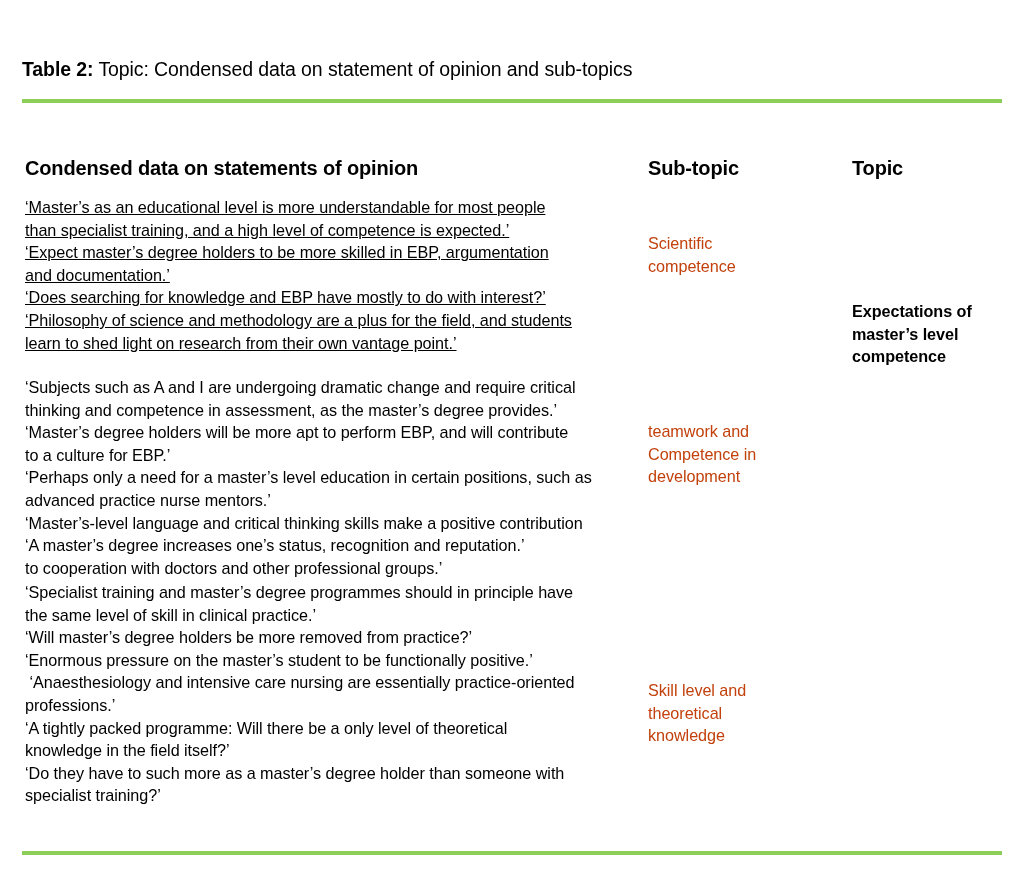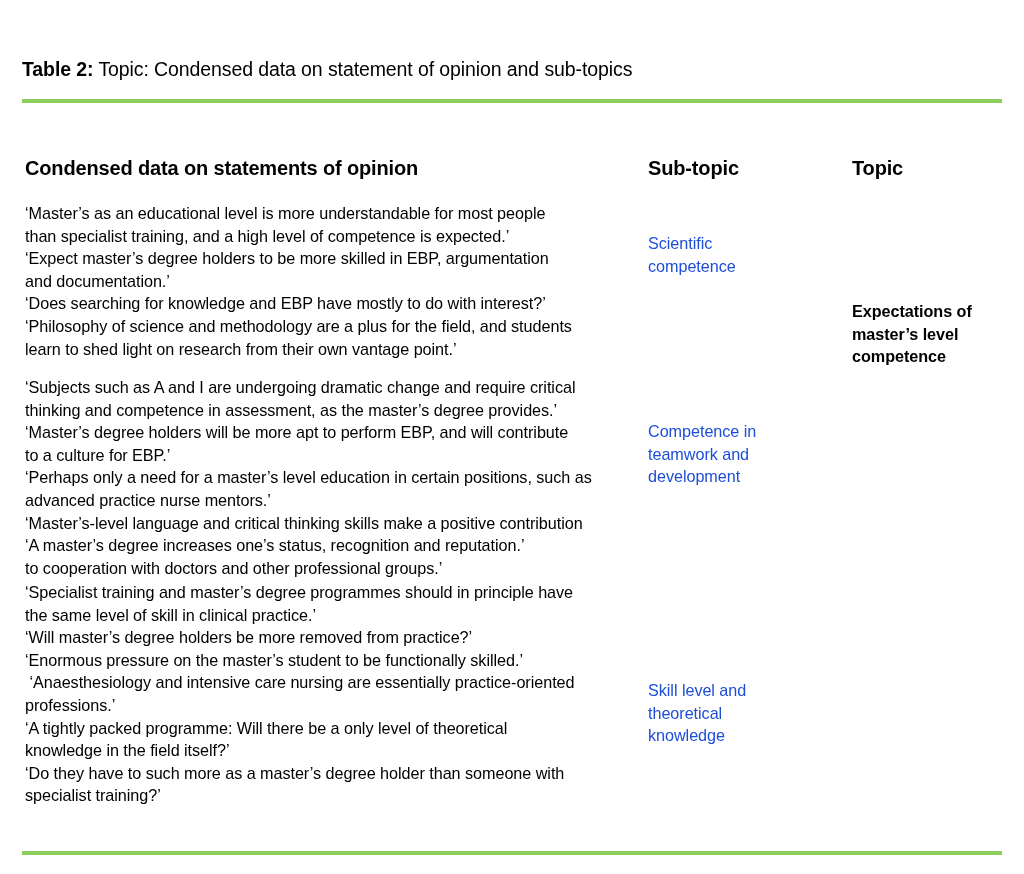--- a/index.html
+++ b/index.html
@@ -81,29 +81,29 @@
 
   .statement-line,
   .subtopic-line,
   .topic-line {
     font-size: 16.2px;
     line-height: 22.6px;
     letter-spacing: -0.05px;
   }
   .statement-line { white-space: pre; }
 
-  .subtopic-line { color: #1d4ed8; }
+  .subtopic-line { color: #c2410c; }
   .topic-line { font-weight: bold; }
 
   .block-statements { position: absolute; left: 25px; width: 620px; }
   .block-subtopic   { position: absolute; left: 648px; width: 195px; }
   .block-topic      { position: absolute; left: 852px; width: 165px; }
 
   
-  .b1-statements { top: 202px; }
+  .b1-statements { top: 196px; text-decoration: underline; }
   .b2-statements { top: 376px; }
   .b3-statements { top: 581px; }
 
   .b1-subtopic { top: 232px; }
   .b2-subtopic { top: 420px; }
   .b3-subtopic { top: 679px; }
 
   .b1-topic { top: 300px; }
 </style>
 </head>
@@ -152,30 +152,30 @@
         <div class="statement-line">thinking and competence in assessment, as the master’s degree provides.’</div>
         <div class="statement-line">‘Master’s degree holders will be more apt to perform EBP, and will contribute</div>
         <div class="statement-line">to a culture for EBP.’</div>
         <div class="statement-line">‘Perhaps only a need for a master’s level education in certain positions, such as</div>
         <div class="statement-line">advanced practice nurse mentors.’</div>
         <div class="statement-line">‘Master’s-level language and critical thinking skills make a positive contribution</div>
         <div class="statement-line">‘A master’s degree increases one’s status, recognition and reputation.’</div>
         <div class="statement-line">to cooperation with doctors and other professional groups.’</div>
       </div>
       <div class="block-subtopic b2-subtopic">
+        <div class="subtopic-line">teamwork and</div>
         <div class="subtopic-line">Competence in</div>
-        <div class="subtopic-line">teamwork and</div>
         <div class="subtopic-line">development</div>
       </div>
 
       <div class="block-statements b3-statements">
         <div class="statement-line">‘Specialist training and master’s degree programmes should in principle have</div>
         <div class="statement-line">the same level of skill in clinical practice.’</div>
         <div class="statement-line">‘Will master’s degree holders be more removed from practice?’</div>
-        <div class="statement-line">‘Enormous pressure on the master’s student to be functionally skilled.’</div>
+        <div class="statement-line">‘Enormous pressure on the master’s student to be functionally positive.’</div>
         <div class="statement-line"> ‘Anaesthesiology and intensive care nursing are essentially practice-oriented</div>
         <div class="statement-line">professions.’</div>
         <div class="statement-line">‘A tightly packed programme: Will there be a only level of theoretical</div>
         <div class="statement-line">knowledge in the field itself?’</div>
         <div class="statement-line">‘Do they have to such more as a master’s degree holder than someone with</div>
         <div class="statement-line">specialist training?’</div>
       </div>
       <div class="block-subtopic b3-subtopic">
         <div class="subtopic-line">Skill level and</div>
         <div class="subtopic-line">theoretical</div>

